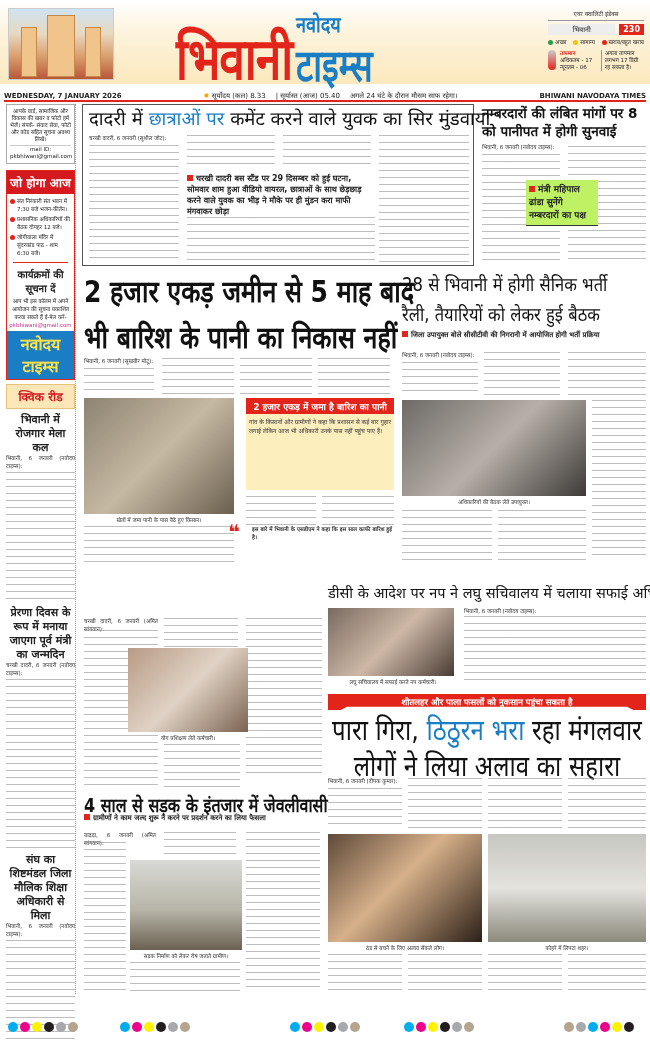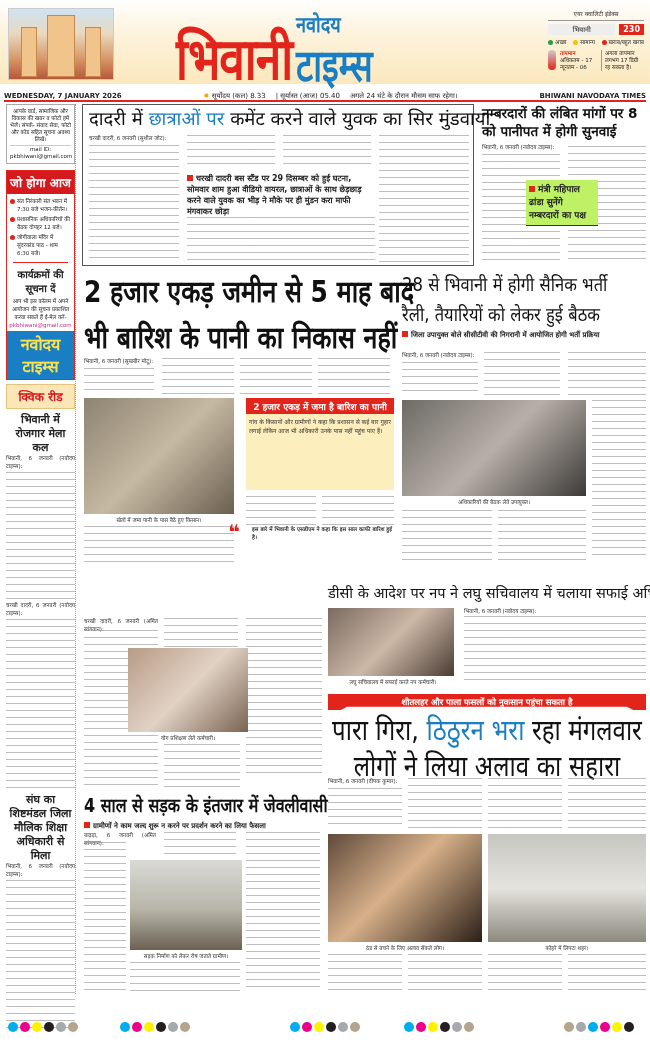--- a/index.html
+++ b/index.html
@@ -110,20 +110,21 @@
     </ul>
     <div style="border-top:1px solid #e3241b;margin:0 6px"></div>
     <div class="program-h">कार्यक्रमों की सूचना दें</div>
     <div class="program-t"><span>आप भी इस कॉलम में अपने आयोजन की सूचना प्रकाशित करवा सकते हैं ई-मेल करें-</span> <span class="em">pkbhiwani@gmail.com</span></div>
     <div class="nt-box">नवोदय टाइम्स</div>
   </div>
   <div class="quick">क्विक रीड</div>
   <div class="lhead">भिवानी में रोजगार मेला कल</div>
   <div class="body-text">भिवानी, 6 जनवरी (नवोदय टाइम्स):</div>
   <div class="textcol" style="height:130px;margin-top:2px"></div>
+  <div class="lhead">प्रेरणा दिवस के रूप में मनाया जाएगा पूर्व मंत्री का जन्मदिन</div>
   <div class="body-text">चरखी दादरी, 6 जनवरी (नवोदय टाइम्स):</div>
   <div class="textcol" style="height:170px;margin-top:2px"></div>
   <div class="lhead">संघ का शिष्टमंडल जिला मौलिक शिक्षा अधिकारी से मिला</div>
   <div class="body-text">भिवानी, 6 जनवरी (नवोदय टाइम्स):</div>
   <div class="textcol" style="height:150px;margin-top:2px"></div>
 </div>
 
 <div class="abs box" style="left:82px;top:104px;width:392px;height:162px">
   <div class="headline" style="font-size:18.5px;font-weight:normal;padding:4px 6px;white-space:nowrap"><span>दादरी में </span><span class="blue">छात्राओं पर</span><span> कमेंट करने वाले युवक का सिर मुंडवाया</span></div>
   <div class="body-text" style="position:absolute;left:6px;top:30px;width:90px">चरखी दादरी, 6 जनवरी (सुशील जोट):</div>
@@ -215,21 +216,21 @@
   <div class="photo" style="position:absolute;left:160px;top:140px;width:158px;height:108px;background:linear-gradient(180deg,#c7c7c2,#e4e3de 50%,#8c8a7d)"></div>
   <div class="caption" style="position:absolute;left:160px;top:250px;width:158px">कोहरे में लिपटा शहर।</div>
   <div class="textcol" style="position:absolute;left:0;top:260px;width:74px;height:38px"></div>
   <div class="textcol" style="position:absolute;left:80px;top:260px;width:74px;height:38px"></div>
   <div class="textcol" style="position:absolute;left:160px;top:260px;width:74px;height:38px"></div>
   <div class="textcol" style="position:absolute;left:240px;top:260px;width:78px;height:38px"></div>
 </div>
 
 <div class="abs" style="left:84px;top:796px;width:236px;height:200px">
   <div class="headline" style="font-size:16px;white-space:nowrap;transform:scaleY(1.2);transform-origin:top">4 साल से सड़क के इंतजार में जेवलीवासी</div>
-  <div class="subhead" style="margin-top:8px;font-size:7px">ग्रामीणों ने काम जल्द शुरू न करने पर प्रदर्शन करने का लिया फैसला</div>
+  <div class="subhead" style="font-size:7px">ग्रामीणों ने काम जल्द शुरू न करने पर प्रदर्शन करने का लिया फैसला</div>
   <div class="body-text" style="position:absolute;left:0;top:36px;width:72px">बाढ़ड़ा, 6 जनवरी (अमित सांगवान):</div>
   <div class="textcol" style="position:absolute;left:0;top:46px;width:42px;height:150px"></div>
   <div class="textcol" style="position:absolute;left:80px;top:36px;width:72px;height:24px"></div>
   <div class="textcol" style="position:absolute;left:162px;top:36px;width:74px;height:160px"></div>
   <div class="photo" style="position:absolute;left:46px;top:64px;width:112px;height:90px;background:linear-gradient(180deg,#d9dad6,#b7b5a8 55%,#6b6152)"></div>
   <div class="caption" style="position:absolute;left:40px;top:156px;width:124px">सड़क निर्माण को लेकर रोष जताते ग्रामीण।</div>
   <div class="textcol" style="position:absolute;left:46px;top:166px;width:110px;height:30px"></div>
 </div>
 
 <div class="abs regbar">

